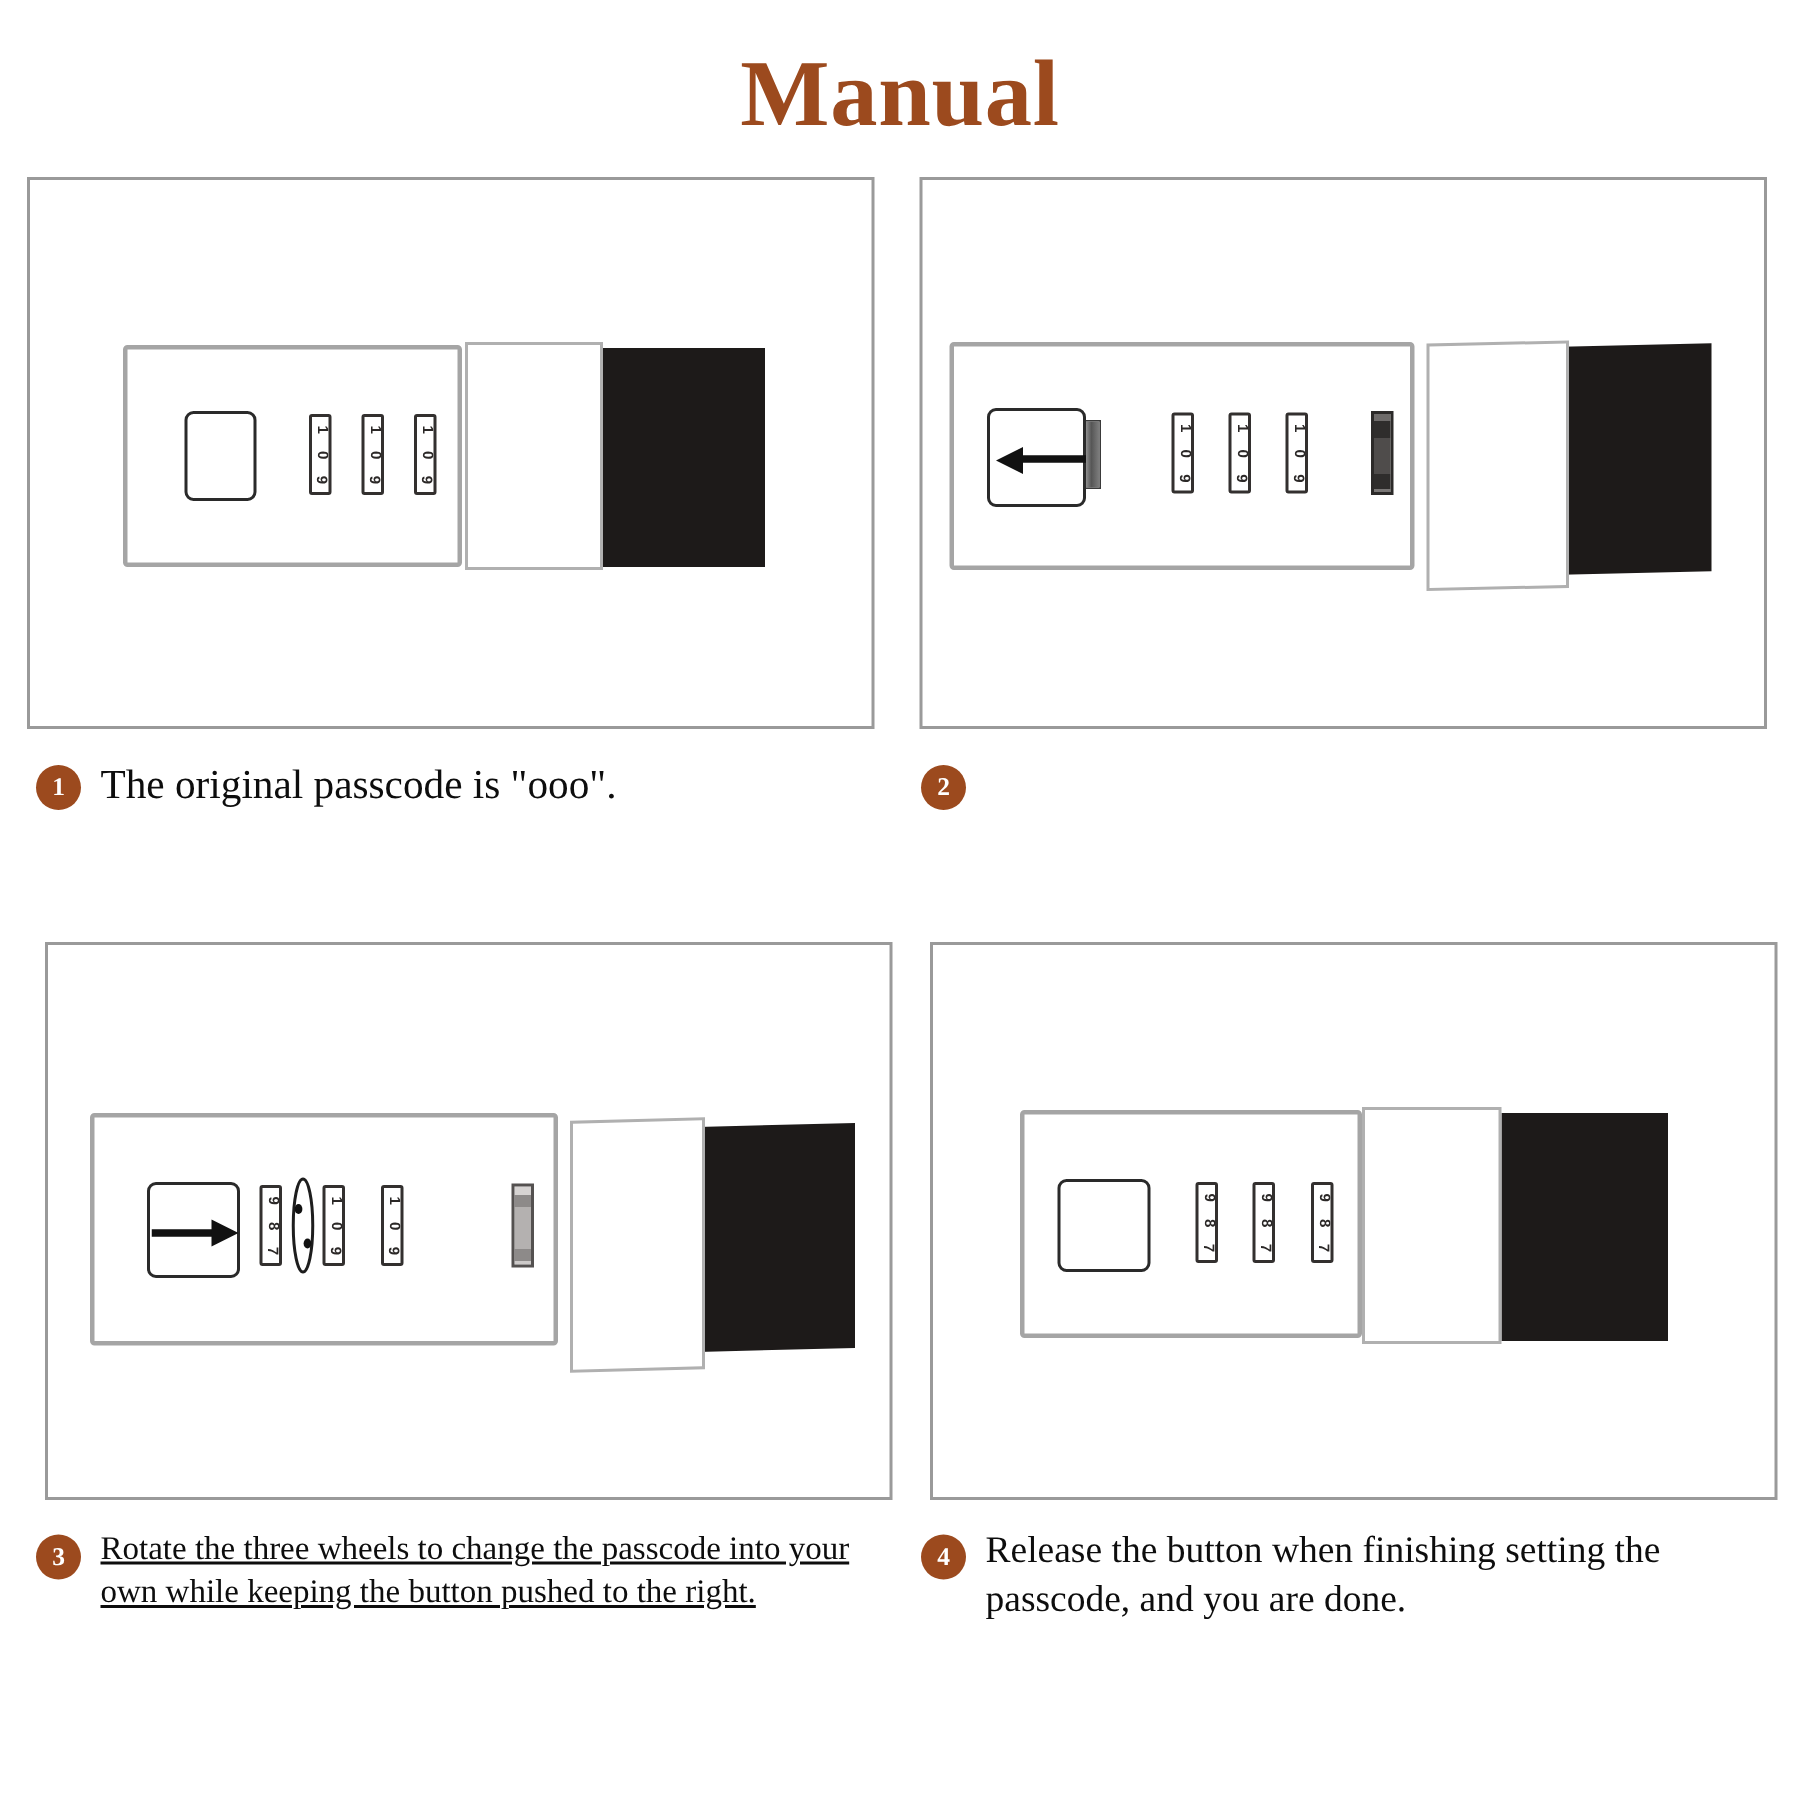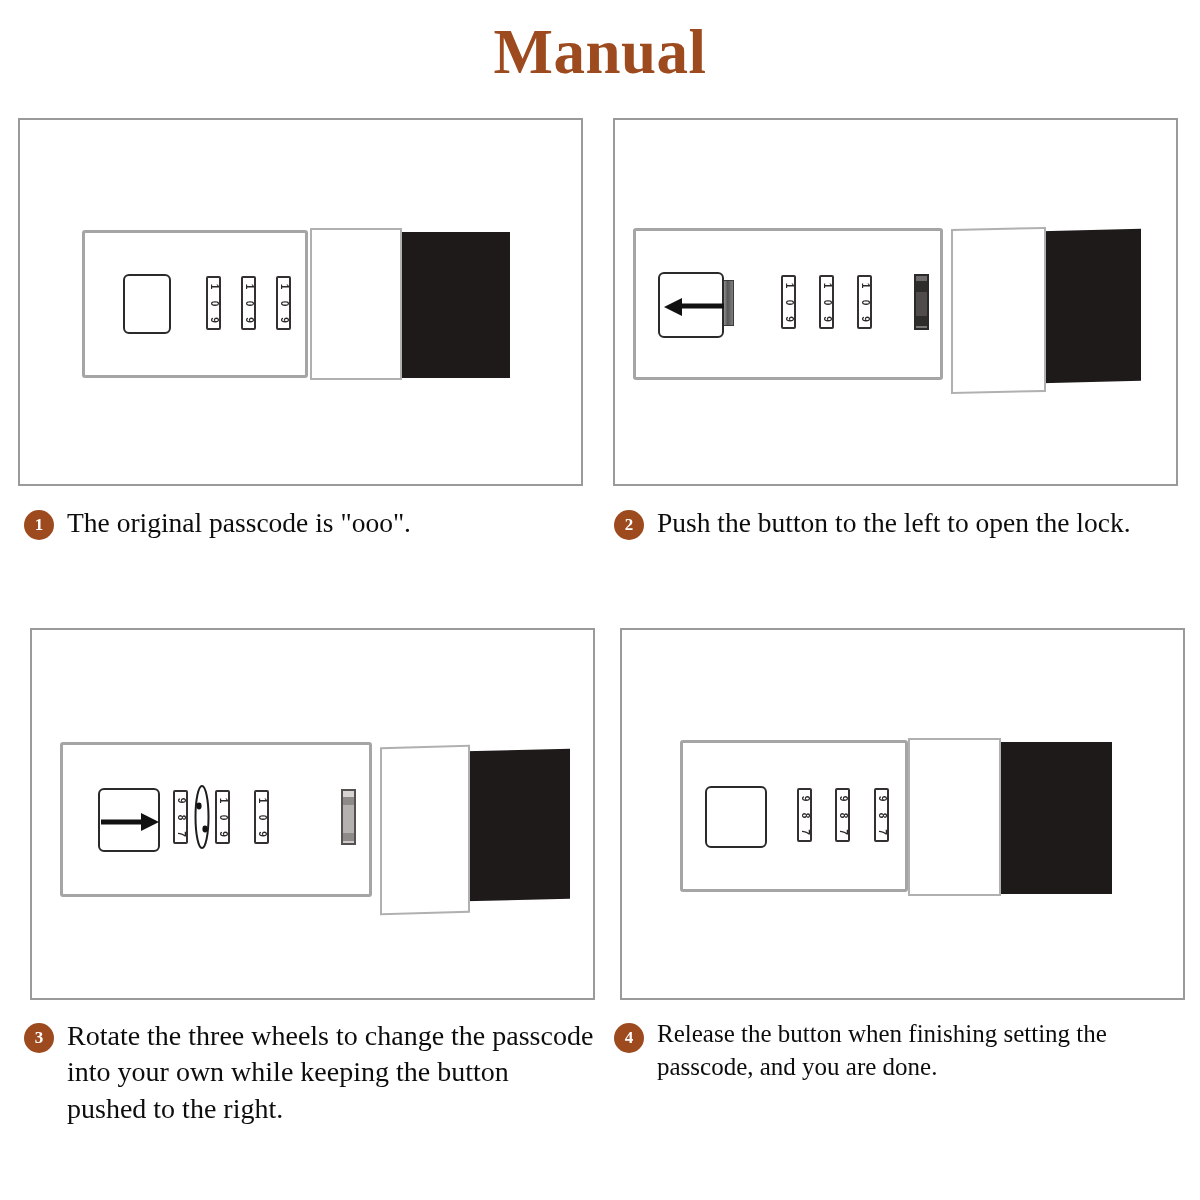--- a/index.html
+++ b/index.html
@@ -6,21 +6,21 @@
   body{
     width:1200px;height:1200px;
     background:#ffffff;
     font-family:"Liberation Serif", serif;
     overflow:hidden;
   }
   .page{position:relative;width:1200px;height:1200px;}
 
   
   .title{
-    position:absolute;left:0;top:16px;width:1200px;
+    position:absolute;left:0;top:26px;width:1200px;
     text-align:center;
     font-family:"Liberation Serif", serif;
     font-weight:bold;
     font-size:63px;
     letter-spacing:0.5px;
     color:#9c4a1e;
   }
 
   
   .grid{position:absolute;left:0;top:118px;width:1200px;}
@@ -171,21 +171,21 @@
     justify-content:center;
     margin-top:5px;
   }
   .cap-text{
     margin-left:13px;
     font-family:"Liberation Serif", serif;
     font-size:27.5px;
     line-height:1.30;
     color:#0d0d0d;
   }
-  .cap-3 .cap-text{font-size:28px;}
+  .cap-3 .cap-text{font-size:22px;text-decoration:underline;}
   .cap-4 .cap-text{font-size:25px;}
 </style>
 </head>
 <body>
 
 <div class="page">
 
   <div class="title">Manual</div>
 
   <div class="grid">
@@ -350,21 +350,20 @@
 
   </div>
 
   <div class="caption cap-1">
     <div class="badge">1</div>
     <div class="cap-text">The original passcode is "ooo".</div>
   </div>
 
   <div class="caption cap-2">
     <div class="badge">2</div>
-    <div class="cap-text">Push the button to the left to open the lock.</div>
   </div>
 
   <div class="caption cap-3">
     <div class="badge">3</div>
     <div class="cap-text">Rotate the three wheels to change the passcode into your own while keeping the button pushed to the right.</div>
   </div>
 
   <div class="caption cap-4">
     <div class="badge">4</div>
     <div class="cap-text">Release the button when finishing setting the passcode, and you are done.</div>

